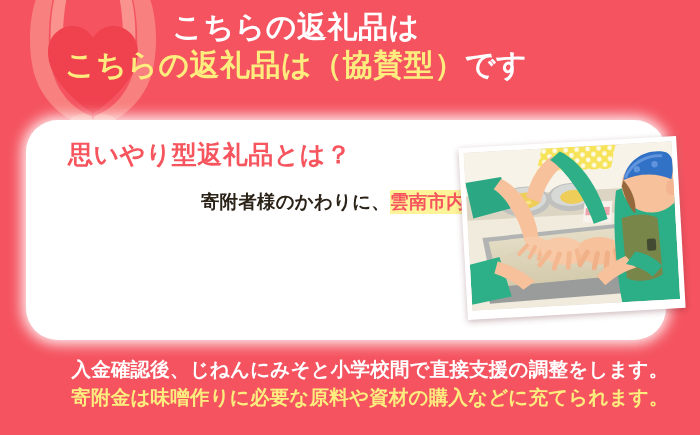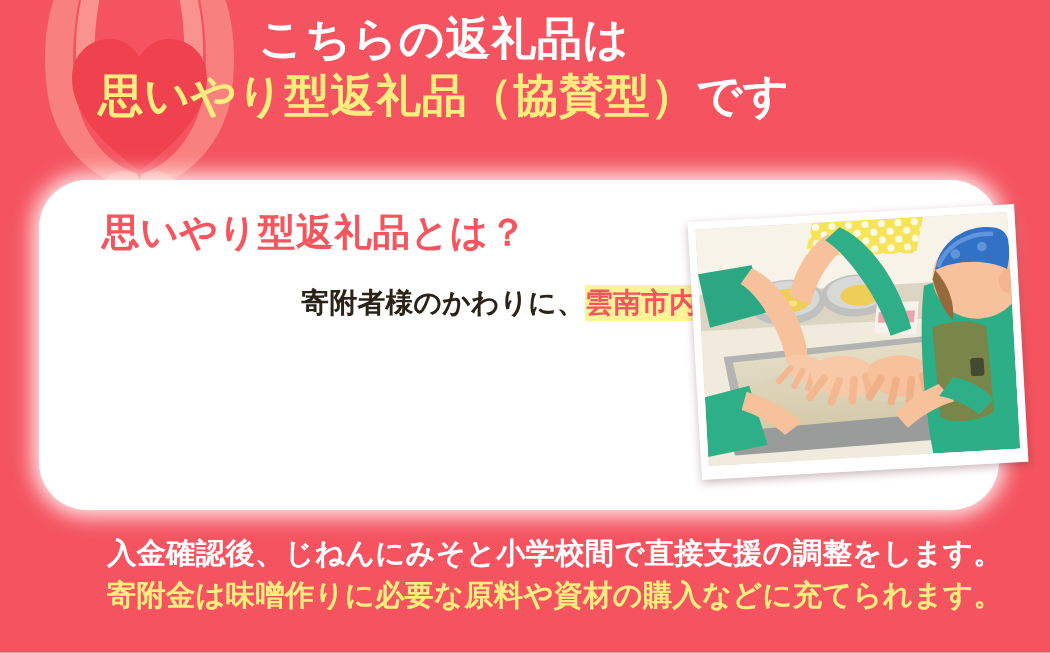--- a/index.html
+++ b/index.html
@@ -182,21 +182,21 @@
       <path d="M85 124 C58 104 40 84 40 62 C40 46 52 36 65 36 C74 36 81 41 85 48
                C89 41 96 36 105 36 C118 36 130 46 130 62 C130 84 112 104 85 124 Z" fill="#f0414f"></path>
 
       <ellipse cx="73" cy="132" rx="12" ry="8" fill="#fa9790" transform="rotate(-12 73 132)"></ellipse>
       <ellipse cx="97" cy="132" rx="12" ry="8" fill="#fa9790" transform="rotate(12 97 132)"></ellipse>
     </svg>
   </div>
 
   <div class="header">
     <span class="header-line hl-white">こちらの返礼品は</span>
-    <span class="header-line"><span class="hl-yellow">思いやり型返礼品（協賛型）</span><span class="hl-white">です</span></span>
+    <span class="header-line"><span class="hl-yellow">こちらの返礼品は（協賛型）</span><span class="hl-white">です</span></span>
   </div>
 
   <div class="card-glow"></div>
   <div class="card"></div>
 
   <div class="card-inner" style="left:26px; top:120px;padding-left:28px;">
 
     <div class="card-title">思いやり型返礼品とは？</div>
 
     <div class="card-body">

